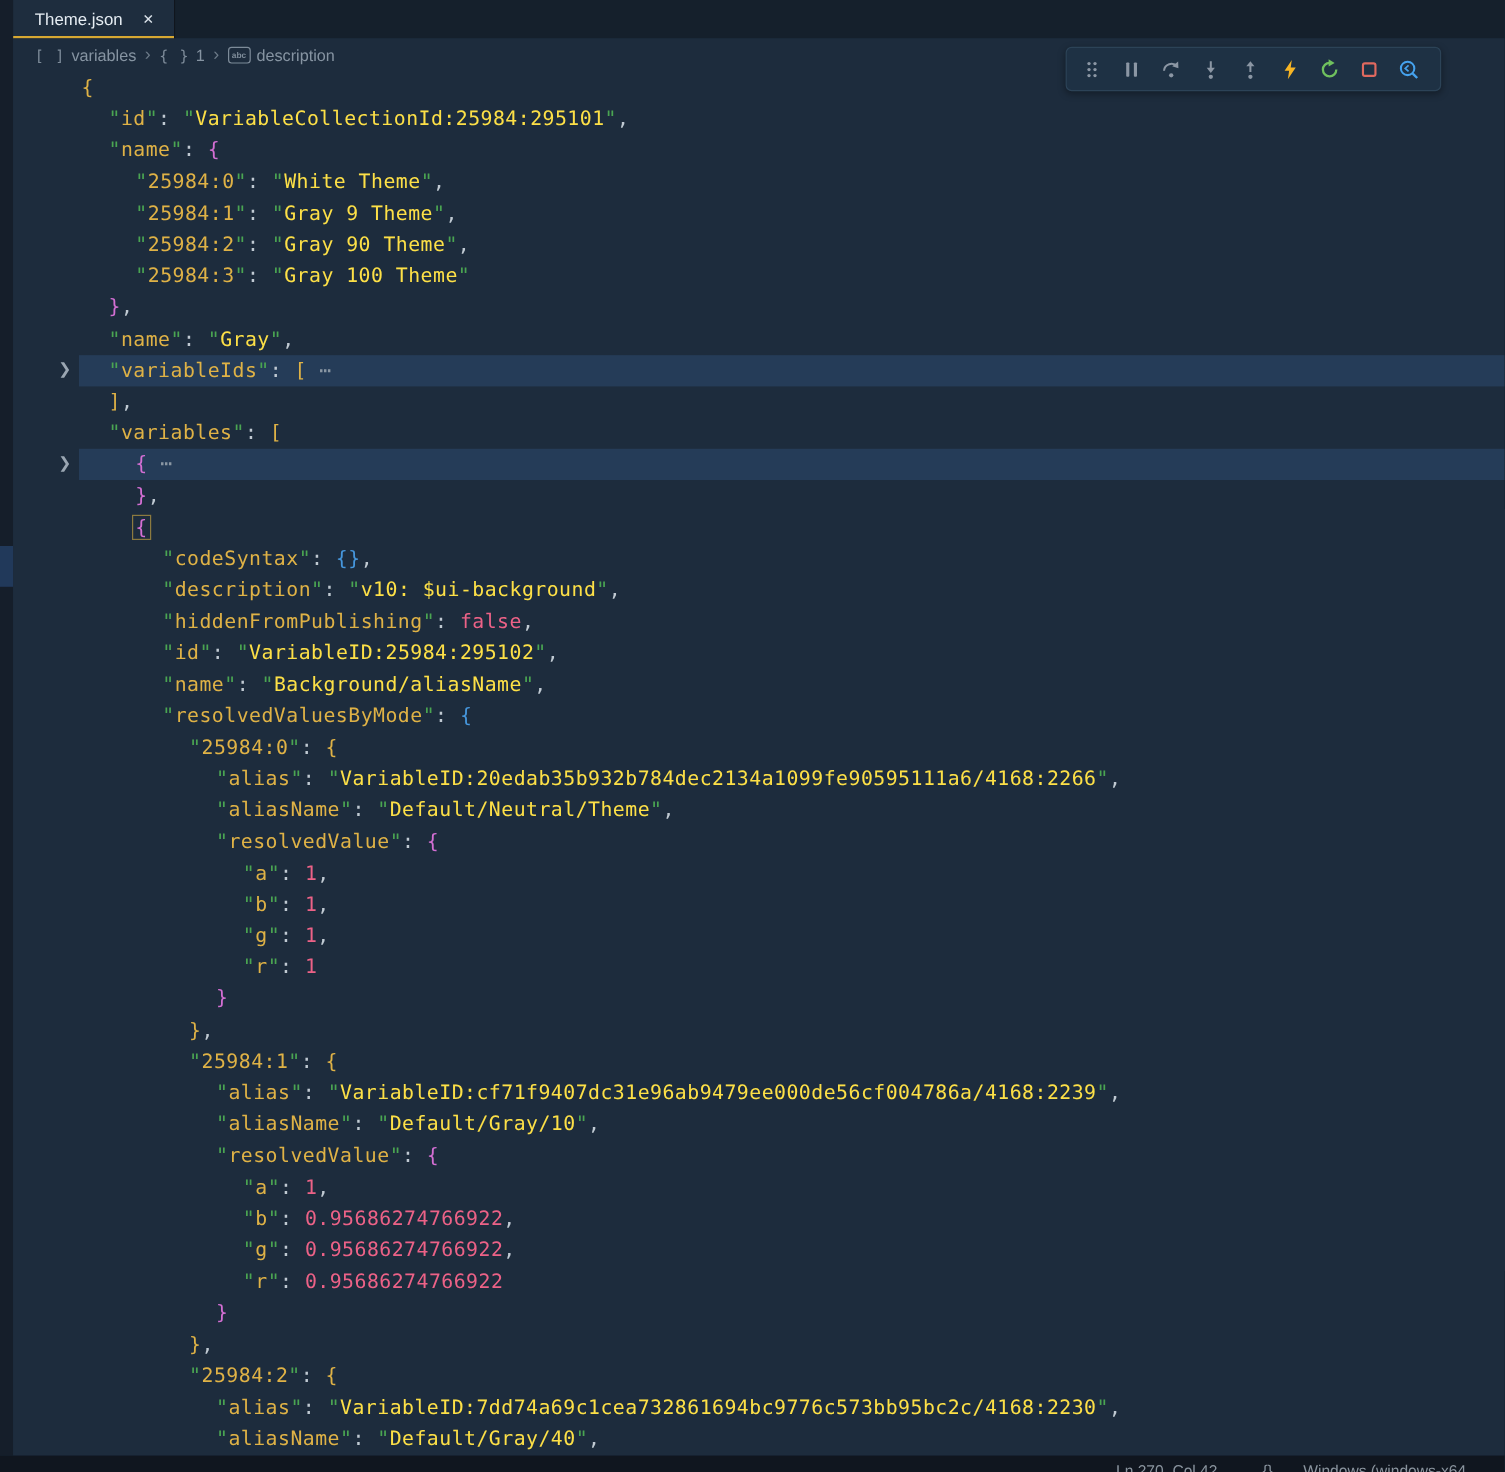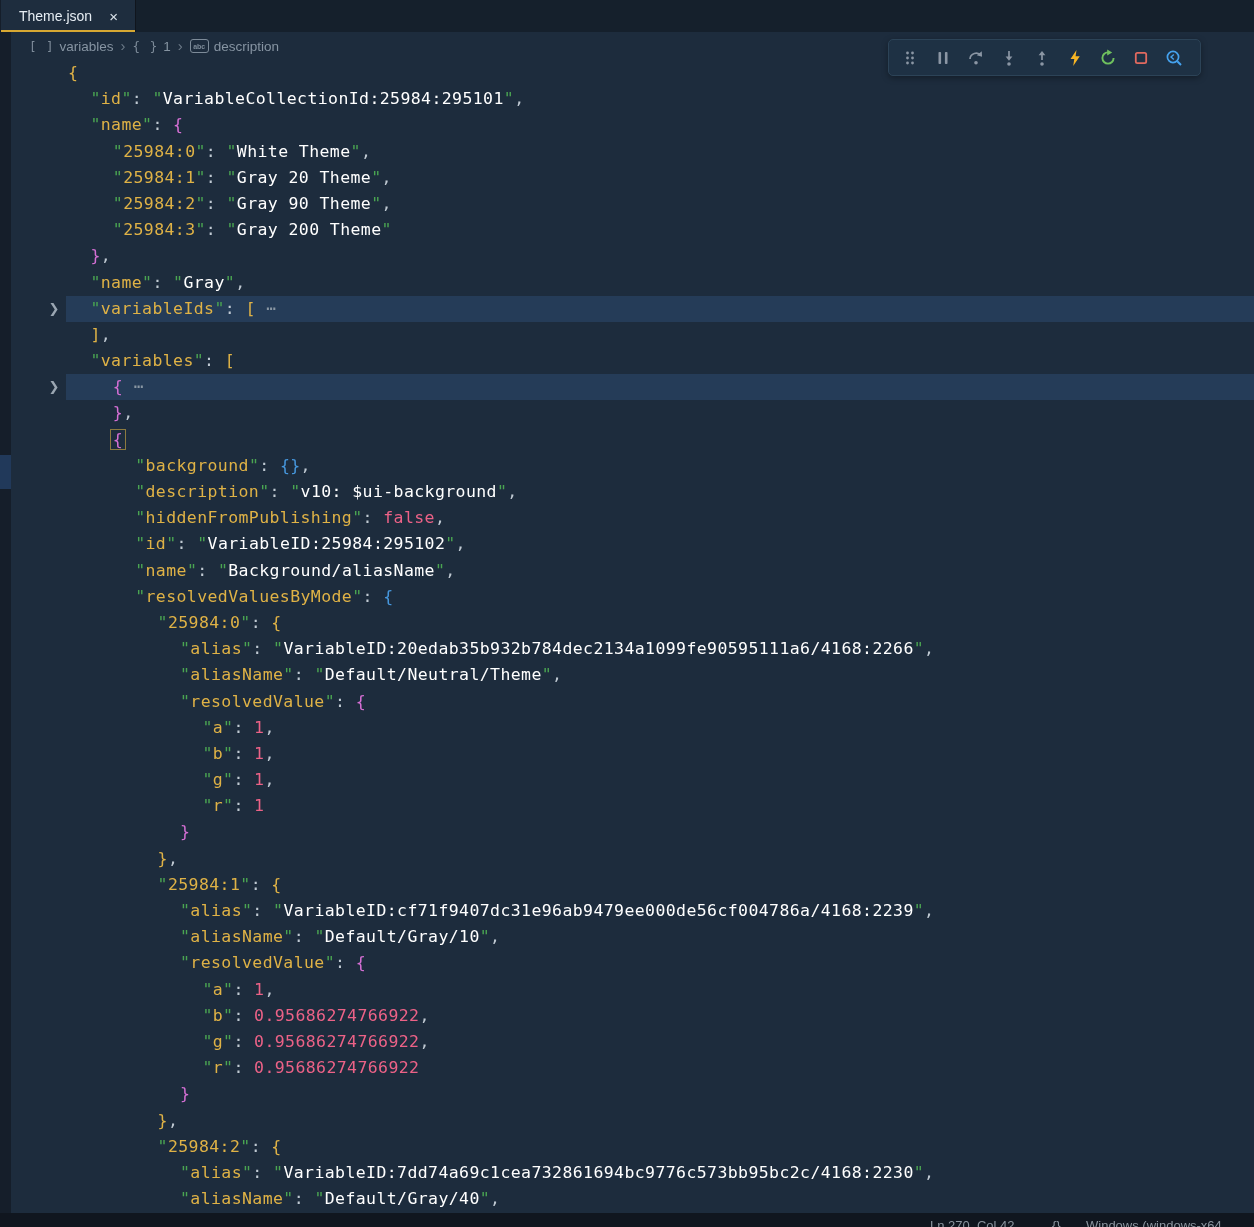--- a/index.html
+++ b/index.html
@@ -5,21 +5,21 @@
   html,body{margin:0;padding:0;background:#0d141d;}
   #window{
     position:relative;width:1254px;height:1227px;overflow:hidden;
     background:#1d2c3d;font-family:"Liberation Sans",sans-serif;
   }
   
   #left-strip{position:absolute;left:0;top:0;width:11px;height:1213px;background:#151e2a;}
   #left-strip .indicator{position:absolute;left:0;top:455px;width:11px;height:34px;background:#21395a;}
 
   
-  #tab-bar{position:absolute;left:1px;top:0;right:0;height:32px;background:#15202c;display:flex;}
+  #tab-bar{position:absolute;left:11px;top:0;right:0;height:32px;background:#15202c;display:flex;}
   .tab{
     position:relative;display:flex;align-items:center;gap:14px;
     padding:0 14px 0 18px;height:32px;background:#1e2d3e;cursor:pointer;
     border-right:1px solid #10151d;
   }
   .tab .tab-title{color:#e6edf3;font-size:14px;}
   .tab .tab-close{color:#dbe3ea;font-size:15px;line-height:1;padding:1px 3px;border-radius:3px;}
   .tab .active-underline{position:absolute;left:0;right:0;bottom:0;height:2px;background:#d7a832;}
 
   
@@ -50,21 +50,21 @@
   #editor{position:absolute;left:11px;top:60px;right:0;height:1153px;background:#1d2c3d;overflow:hidden;}
   .line{position:relative;height:26.2px;white-space:pre;font-family:"DejaVu Sans Mono",monospace;font-size:16.5px;line-height:26.2px;letter-spacing:.4px;}
   .line.hl{background:linear-gradient(90deg, rgba(0,0,0,0) 0 55px, #253c58 55px);}
   .fold-chevron{
     position:absolute;left:35px;top:0;width:16px;height:26.2px;
     color:#9aa6b2;font-size:13px;display:flex;align-items:center;justify-content:center;
     font-family:"DejaVu Sans",sans-serif;cursor:pointer;letter-spacing:0;
   }
   .tk-k{color:#dfb246;}
   .tk-q{color:#4aa552;}
-  .tk-s{color:#ffffff;}
+  .tk-s{color:#fde047;}
   .tk-pu{color:#c0cad3;}
   .tk-n{color:#ec6287;}
   .tk-kw{color:#ec6287;}
   .tk-b1{color:#dfb246;}
   .tk-b2{color:#d46fd4;}
   .tk-b3{color:#4697dd;}
   .tk-el{color:#8a97a3;}
   .tk-b2m{color:#d46fd4;border:1px solid #8c7a3f;padding:0 2px;margin:0 -3px;}
 
   
@@ -171,32 +171,32 @@
         <path d="M9.8 6.5 L7 9 L9.8 11.5" fill="none" stroke="#45a2ee" stroke-width="1.4"></path>
       </svg>
     </div>
   </div>
 
   <div id="editor">
       <div class="line"><span style="padding-left: 57px; display: inline-block;"><span class="tk-b1">{</span></span></div>
       <div class="line"><span style="padding-left: 79.4px; display: inline-block;"><span class="tk-q">"</span><span class="tk-k">id</span><span class="tk-q">"</span><span class="tk-pu">: </span><span class="tk-q">"</span><span class="tk-s">VariableCollectionId:25984:295101</span><span class="tk-q">"</span><span class="tk-pu">,</span></span></div>
       <div class="line"><span style="padding-left: 79.4px; display: inline-block;"><span class="tk-q">"</span><span class="tk-k">name</span><span class="tk-q">"</span><span class="tk-pu">: </span><span class="tk-b2">{</span></span></div>
       <div class="line"><span style="padding-left: 101.8px; display: inline-block;"><span class="tk-q">"</span><span class="tk-k">25984:0</span><span class="tk-q">"</span><span class="tk-pu">: </span><span class="tk-q">"</span><span class="tk-s">White Theme</span><span class="tk-q">"</span><span class="tk-pu">,</span></span></div>
-      <div class="line"><span style="padding-left: 101.8px; display: inline-block;"><span class="tk-q">"</span><span class="tk-k">25984:1</span><span class="tk-q">"</span><span class="tk-pu">: </span><span class="tk-q">"</span><span class="tk-s">Gray 20 Theme</span><span class="tk-q">"</span><span class="tk-pu">,</span></span></div>
+      <div class="line"><span style="padding-left: 101.8px; display: inline-block;"><span class="tk-q">"</span><span class="tk-k">25984:1</span><span class="tk-q">"</span><span class="tk-pu">: </span><span class="tk-q">"</span><span class="tk-s">Gray 9 Theme</span><span class="tk-q">"</span><span class="tk-pu">,</span></span></div>
       <div class="line"><span style="padding-left: 101.8px; display: inline-block;"><span class="tk-q">"</span><span class="tk-k">25984:2</span><span class="tk-q">"</span><span class="tk-pu">: </span><span class="tk-q">"</span><span class="tk-s">Gray 90 Theme</span><span class="tk-q">"</span><span class="tk-pu">,</span></span></div>
-      <div class="line"><span style="padding-left: 101.8px; display: inline-block;"><span class="tk-q">"</span><span class="tk-k">25984:3</span><span class="tk-q">"</span><span class="tk-pu">: </span><span class="tk-q">"</span><span class="tk-s">Gray 200 Theme</span><span class="tk-q">"</span></span></div>
+      <div class="line"><span style="padding-left: 101.8px; display: inline-block;"><span class="tk-q">"</span><span class="tk-k">25984:3</span><span class="tk-q">"</span><span class="tk-pu">: </span><span class="tk-q">"</span><span class="tk-s">Gray 100 Theme</span><span class="tk-q">"</span></span></div>
       <div class="line"><span style="padding-left: 79.4px; display: inline-block;"><span class="tk-b2">}</span><span class="tk-pu">,</span></span></div>
       <div class="line"><span style="padding-left: 79.4px; display: inline-block;"><span class="tk-q">"</span><span class="tk-k">name</span><span class="tk-q">"</span><span class="tk-pu">: </span><span class="tk-q">"</span><span class="tk-s">Gray</span><span class="tk-q">"</span><span class="tk-pu">,</span></span></div>
       <div class="line hl"><span class="fold-chevron">❯</span><span style="padding-left: 79.4px; display: inline-block;"><span class="tk-q">"</span><span class="tk-k">variableIds</span><span class="tk-q">"</span><span class="tk-pu">: </span><span class="tk-b1">[</span><span class="tk-el"> ⋯</span></span></div>
       <div class="line"><span style="padding-left: 79.4px; display: inline-block;"><span class="tk-b1">]</span><span class="tk-pu">,</span></span></div>
       <div class="line"><span style="padding-left: 79.4px; display: inline-block;"><span class="tk-q">"</span><span class="tk-k">variables</span><span class="tk-q">"</span><span class="tk-pu">: </span><span class="tk-b1">[</span></span></div>
       <div class="line hl"><span class="fold-chevron">❯</span><span style="padding-left: 101.8px; display: inline-block;"><span class="tk-b2">{</span><span class="tk-el"> ⋯</span></span></div>
       <div class="line"><span style="padding-left: 101.8px; display: inline-block;"><span class="tk-b2">}</span><span class="tk-pu">,</span></span></div>
       <div class="line"><span style="padding-left: 101.8px; display: inline-block;"><span class="tk-b2m">{</span></span></div>
-      <div class="line"><span style="padding-left: 124.2px; display: inline-block;"><span class="tk-q">"</span><span class="tk-k">background</span><span class="tk-q">"</span><span class="tk-pu">: </span><span class="tk-b3">{}</span><span class="tk-pu">,</span></span></div>
+      <div class="line"><span style="padding-left: 124.2px; display: inline-block;"><span class="tk-q">"</span><span class="tk-k">codeSyntax</span><span class="tk-q">"</span><span class="tk-pu">: </span><span class="tk-b3">{}</span><span class="tk-pu">,</span></span></div>
       <div class="line"><span style="padding-left: 124.2px; display: inline-block;"><span class="tk-q">"</span><span class="tk-k">description</span><span class="tk-q">"</span><span class="tk-pu">: </span><span class="tk-q">"</span><span class="tk-s">v10: $ui-background</span><span class="tk-q">"</span><span class="tk-pu">,</span></span></div>
       <div class="line"><span style="padding-left: 124.2px; display: inline-block;"><span class="tk-q">"</span><span class="tk-k">hiddenFromPublishing</span><span class="tk-q">"</span><span class="tk-pu">: </span><span class="tk-kw">false</span><span class="tk-pu">,</span></span></div>
       <div class="line"><span style="padding-left: 124.2px; display: inline-block;"><span class="tk-q">"</span><span class="tk-k">id</span><span class="tk-q">"</span><span class="tk-pu">: </span><span class="tk-q">"</span><span class="tk-s">VariableID:25984:295102</span><span class="tk-q">"</span><span class="tk-pu">,</span></span></div>
       <div class="line"><span style="padding-left: 124.2px; display: inline-block;"><span class="tk-q">"</span><span class="tk-k">name</span><span class="tk-q">"</span><span class="tk-pu">: </span><span class="tk-q">"</span><span class="tk-s">Background/aliasName</span><span class="tk-q">"</span><span class="tk-pu">,</span></span></div>
       <div class="line"><span style="padding-left: 124.2px; display: inline-block;"><span class="tk-q">"</span><span class="tk-k">resolvedValuesByMode</span><span class="tk-q">"</span><span class="tk-pu">: </span><span class="tk-b3">{</span></span></div>
       <div class="line"><span style="padding-left: 146.6px; display: inline-block;"><span class="tk-q">"</span><span class="tk-k">25984:0</span><span class="tk-q">"</span><span class="tk-pu">: </span><span class="tk-b1">{</span></span></div>
       <div class="line"><span style="padding-left: 169px; display: inline-block;"><span class="tk-q">"</span><span class="tk-k">alias</span><span class="tk-q">"</span><span class="tk-pu">: </span><span class="tk-q">"</span><span class="tk-s">VariableID:20edab35b932b784dec2134a1099fe90595111a6/4168:2266</span><span class="tk-q">"</span><span class="tk-pu">,</span></span></div>
       <div class="line"><span style="padding-left: 169px; display: inline-block;"><span class="tk-q">"</span><span class="tk-k">aliasName</span><span class="tk-q">"</span><span class="tk-pu">: </span><span class="tk-q">"</span><span class="tk-s">Default/Neutral/Theme</span><span class="tk-q">"</span><span class="tk-pu">,</span></span></div>
       <div class="line"><span style="padding-left: 169px; display: inline-block;"><span class="tk-q">"</span><span class="tk-k">resolvedValue</span><span class="tk-q">"</span><span class="tk-pu">: </span><span class="tk-b2">{</span></span></div>
       <div class="line"><span style="padding-left: 191.4px; display: inline-block;"><span class="tk-q">"</span><span class="tk-k">a</span><span class="tk-q">"</span><span class="tk-pu">: </span><span class="tk-n">1</span><span class="tk-pu">,</span></span></div>

